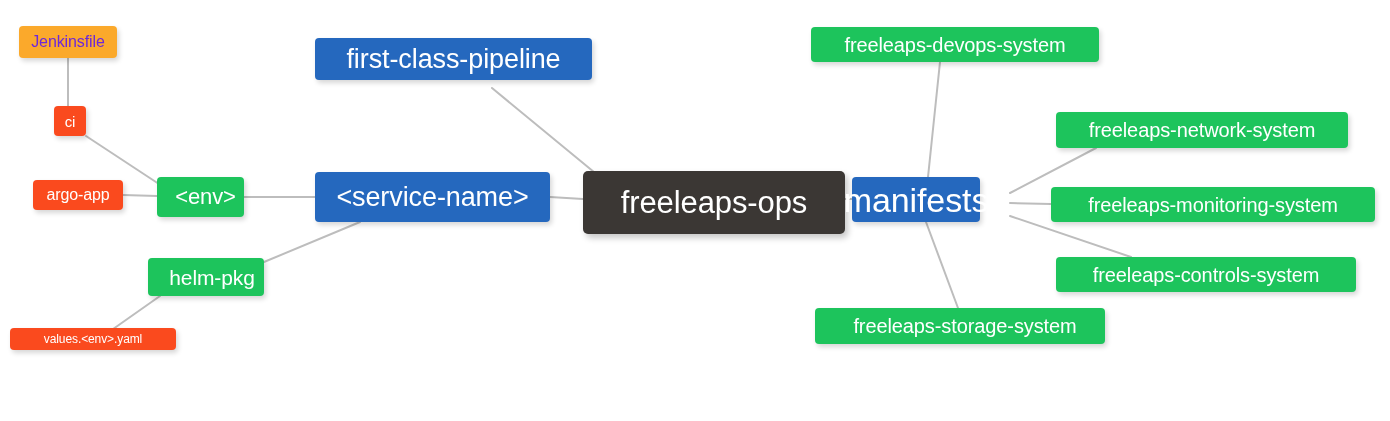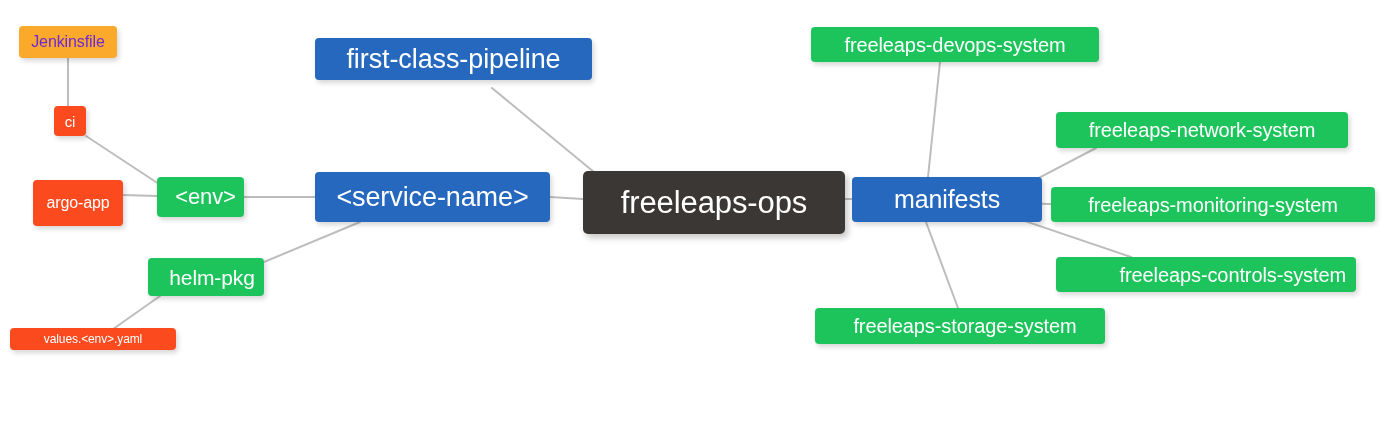--- a/index.html
+++ b/index.html
@@ -79,41 +79,41 @@
       </div>
       <div class="node" style="left: 157px; top: 177px; width: 87px; height: 40px; background: rgb(29, 196, 92); font-size: 22px; color: rgb(255, 255, 255); padding-left: 20px;">
         <span>&lt;env&gt;</span>
       </div>
       <div class="node" style="left: 148px; top: 258px; width: 116px; height: 38px; background: rgb(29, 196, 92); font-size: 21px; color: rgb(255, 255, 255); padding-left: 22px;">
         <span>helm-pkg</span>
       </div>
       <div class="node" style="left: 54px; top: 106px; width: 32px; height: 30px; background: rgb(250, 74, 30); font-size: 15px; color: rgb(255, 255, 255);">
         <span>ci</span>
       </div>
-      <div class="node" style="left: 33px; top: 180px; width: 90px; height: 46px; background: rgb(250, 74, 30); font-size: 16px; color: rgb(255, 255, 255);">
+      <div class="node" style="left: 33px; top: 180px; width: 90px; height: 30px; background: rgb(250, 74, 30); font-size: 16px; color: rgb(255, 255, 255);">
         <span>argo-app</span>
       </div>
       <div class="node" style="left: 10px; top: 328px; width: 166px; height: 22px; background: rgb(250, 74, 30); font-size: 12px; color: rgb(255, 255, 255);">
         <span>values.&lt;env&gt;.yaml</span>
       </div>
       <div class="node" style="left: 19px; top: 26px; width: 98px; height: 32px; background: rgb(251, 169, 43); font-size: 16px; color: #6d28d9;">
         <span>Jenkinsfile</span>
       </div>
-      <div class="node" style="left: 852px; top: 177px; width: 190px; height: 45px; background: rgb(37, 104, 190); font-size: 25px; color: rgb(255, 255, 255);">
+      <div class="node" style="left: 852px; top: 177px; width: 128px; height: 45px; background: rgb(37, 104, 190); font-size: 34px; color: rgb(255, 255, 255);">
         <span>manifests</span>
       </div>
       <div class="node" style="left: 798px; top: 27px; width: 288px; height: 35px; background: rgb(29, 196, 92); font-size: 20px; color: rgb(255, 255, 255); margin-left: 13px;">
         <span>freeleaps-devops-system</span>
       </div>
       <div class="node" style="left: 1056px; top: 112px; width: 292px; height: 36px; background: rgb(29, 196, 92); font-size: 20px; color: rgb(255, 255, 255);">
         <span>freeleaps-network-system</span>
       </div>
       <div class="node" style="left: 1051px; top: 187px; width: 324px; height: 35px; background: rgb(29, 196, 92); font-size: 20px; color: rgb(255, 255, 255);">
         <span>freeleaps-monitoring-system</span>
       </div>
-      <div class="node" style="left: 1056px; top: 257px; width: 300px; height: 35px; background: rgb(29, 196, 92); font-size: 20px; color: rgb(255, 255, 255); justify-content: flex-end;">
+      <div class="node" style="left: 1056px; top: 257px; width: 300px; height: 35px; background: rgb(29, 196, 92); font-size: 20px; color: rgb(255, 255, 255);">
         <span>freeleaps-controls-system</span>
       </div>
       <div class="node" style="left: 815px; top: 308px; width: 290px; height: 36px; background: rgb(29, 196, 92); font-size: 20px; color: rgb(255, 255, 255); padding-left: 20px;">
         <span>freeleaps-storage-system</span>
       </div>
     </div>
 </div>
 
 </body></html>

